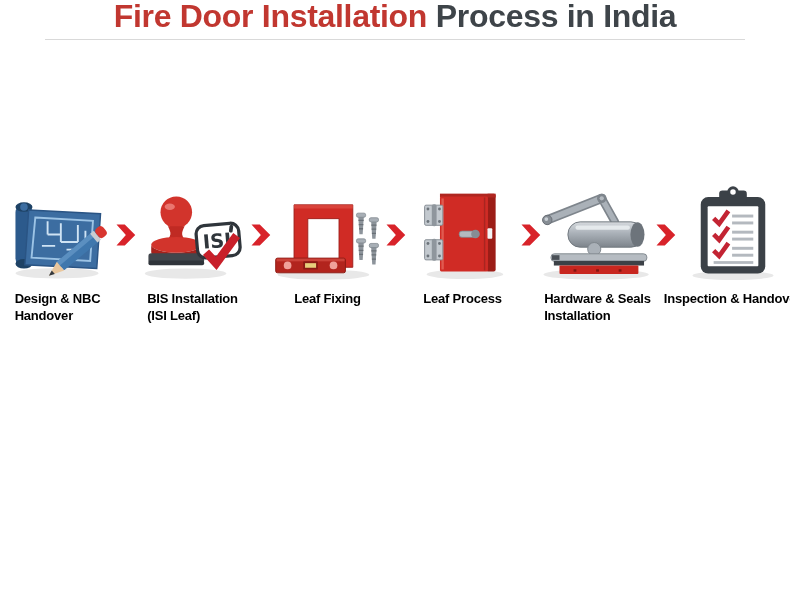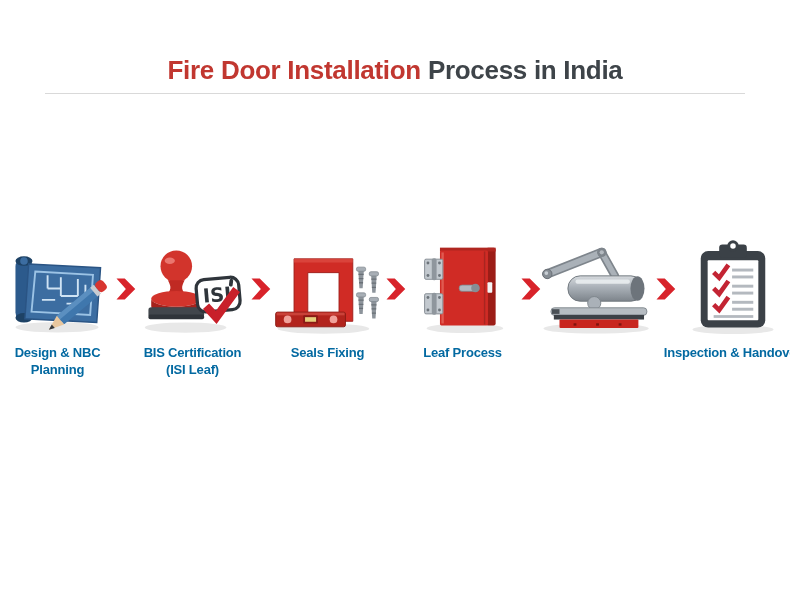--- a/index.html
+++ b/index.html
@@ -5,23 +5,22 @@
   * { margin:0; padding:0; box-sizing:border-box; }
   html,body { background:#fff; }
   .canvas{
     position:relative;
     width:790px; height:590px;
     background:#ffffff;
     font-family:"Liberation Sans", sans-serif;
     overflow:hidden;
   }
   .title{
-    padding-top:54px;
     text-align:center;
-    font-size:26px;
+    font-size:32px;
     line-height:32px;
     font-weight:bold;
     letter-spacing:-0.3px;
     white-space:nowrap;
   }
   .title .hl{ color:#c13730; }
   .title .rest{ color:#3e4449; }
   .divider{
     width:700px; margin:7px auto 0;
     border-top:1px solid #d9d9d9;
@@ -41,22 +40,21 @@
   .icon-wrap{
     height:100px; width:100%;
     display:flex; align-items:flex-end; justify-content:center;
     overflow:visible;
   }
   .icon-wrap svg{ display:block; overflow:visible; }
   .label{
     margin-top:8px;
     font-size:13px;
     font-weight:bold;
-    color:#0369a1;
-    text-align:center;
+    color:#000000;
     line-height:1.32;
     letter-spacing:-0.2px;
     white-space:nowrap;
   }
   .arrow{
     flex:0 0 auto;
     width:21px;
     margin-top:40px;
     display:flex; justify-content:center;
   }
@@ -92,21 +90,21 @@
             <rect x="48" y="56" width="48" height="5" fill="#5b8fc0"></rect>
             <rect x="94" y="56" width="5" height="12" fill="#c8ccd1"></rect>
             <rect x="99" y="56" width="10" height="12" rx="4" fill="#d8352f"></rect>
             <polygon points="48,56 32,62 48,68" fill="#e9c79e"></polygon>
             <polygon points="38,59.6 32,62 38,64.6" fill="#34393e"></polygon>
           </g>
         </svg>
       </div>
       <div class="label">
         <div>Design &amp; NBC</div>
-        <div>Planning</div>
+        <div>Handover</div>
       </div>
     </div>
 
     <div class="arrow">
       <svg width="24" height="26" viewBox="0 0 28 30">
         <path d="M2 1 L13 1 L27 15 L13 29 L2 29 L14.5 15 Z" fill="#d8232a"></path>
       </svg>
     </div>
 
     <div class="step">
@@ -122,21 +120,21 @@
           <rect x="8" y="77" width="60" height="5" rx="2" fill="#2f343a"></rect>
           <g transform="rotate(-5 83 55)">
             <rect x="60" y="38" width="46" height="35" rx="9" fill="#ffffff" stroke="#2f353b" stroke-width="3.5"></rect>
             <text x="82" y="63" font-size="21" font-weight="bold" fill="#2f353b" text-anchor="middle" font-family="'DejaVu Sans',sans-serif">ISI</text>
             <rect x="96" y="40" width="4" height="8" rx="1.5" fill="#2f353b" transform="rotate(12 98 44)"></rect>
           </g>
           <path d="M70 68 L81 80 L103 50" fill="none" stroke="#c8202a" stroke-width="9"></path>
         </svg>
       </div>
       <div class="label">
-        <div>BIS Certification</div>
+        <div>BIS Installation</div>
         <div>(ISI Leaf)</div>
       </div>
     </div>
 
     <div class="arrow">
       <svg width="24" height="26" viewBox="0 0 28 30">
         <path d="M2 1 L13 1 L27 15 L13 29 L2 29 L14.5 15 Z" fill="#d8232a"></path>
       </svg>
     </div>
 
@@ -168,21 +166,21 @@
             <rect x="-5" y="-3" width="10" height="4.5" rx="1.8" fill="#a8afb6" stroke="#7e858c" stroke-width="0.8"></rect>
           </g>
           <g transform="translate(111,59)">
             <polygon points="-3,1 3,1 1.8,20 -1.8,20" fill="#8d949b"></polygon>
             <path d="M-2.8 5 H2.8 M-2.5 9.5 H2.5 M-2.2 14 H2.2" stroke="#6a7077" stroke-width="1.4"></path>
             <rect x="-5" y="-3" width="10" height="4.5" rx="1.8" fill="#a8afb6" stroke="#7e858c" stroke-width="0.8"></rect>
           </g>
         </svg>
       </div>
       <div class="label">
-        <div>Seals Fixing</div>
+        <div>Leaf Fixing</div>
         <div></div>
       </div>
     </div>
 
     <div class="arrow">
       <svg width="24" height="26" viewBox="0 0 28 30">
         <path d="M2 1 L13 1 L27 15 L13 29 L2 29 L14.5 15 Z" fill="#d8232a"></path>
       </svg>
     </div>
 
@@ -253,20 +251,24 @@
           <circle cx="62" cy="65" r="7" fill="#aab1b8" stroke="#7e858c" stroke-width="1"></circle>
           <rect x="16" y="70" width="102" height="8" rx="3.5" fill="#b6bcc2" stroke="#80878e" stroke-width="1"></rect>
           <rect x="17" y="71.5" width="8" height="5" fill="#4a5056"></rect>
           <rect x="19" y="77.5" width="96" height="5" fill="#3c4147"></rect>
           <rect x="25" y="82.5" width="84" height="9" rx="1" fill="#c8261f"></rect>
           <rect x="40" y="86.5" width="3" height="2.5" fill="#7e1510"></rect>
           <rect x="64" y="86.5" width="3" height="2.5" fill="#7e1510"></rect>
           <rect x="88" y="86.5" width="3" height="2.5" fill="#7e1510"></rect>
         </svg>
       </div>
+      <div class="label">
+        <div>Hardware &amp; Seals</div>
+        <div>Installation</div>
+      </div>
     </div>
 
     <div class="arrow">
       <svg width="24" height="26" viewBox="0 0 28 30">
         <path d="M2 1 L13 1 L27 15 L13 29 L2 29 L14.5 15 Z" fill="#d8232a"></path>
       </svg>
     </div>
 
     <div class="step">
       <div class="icon-wrap">

